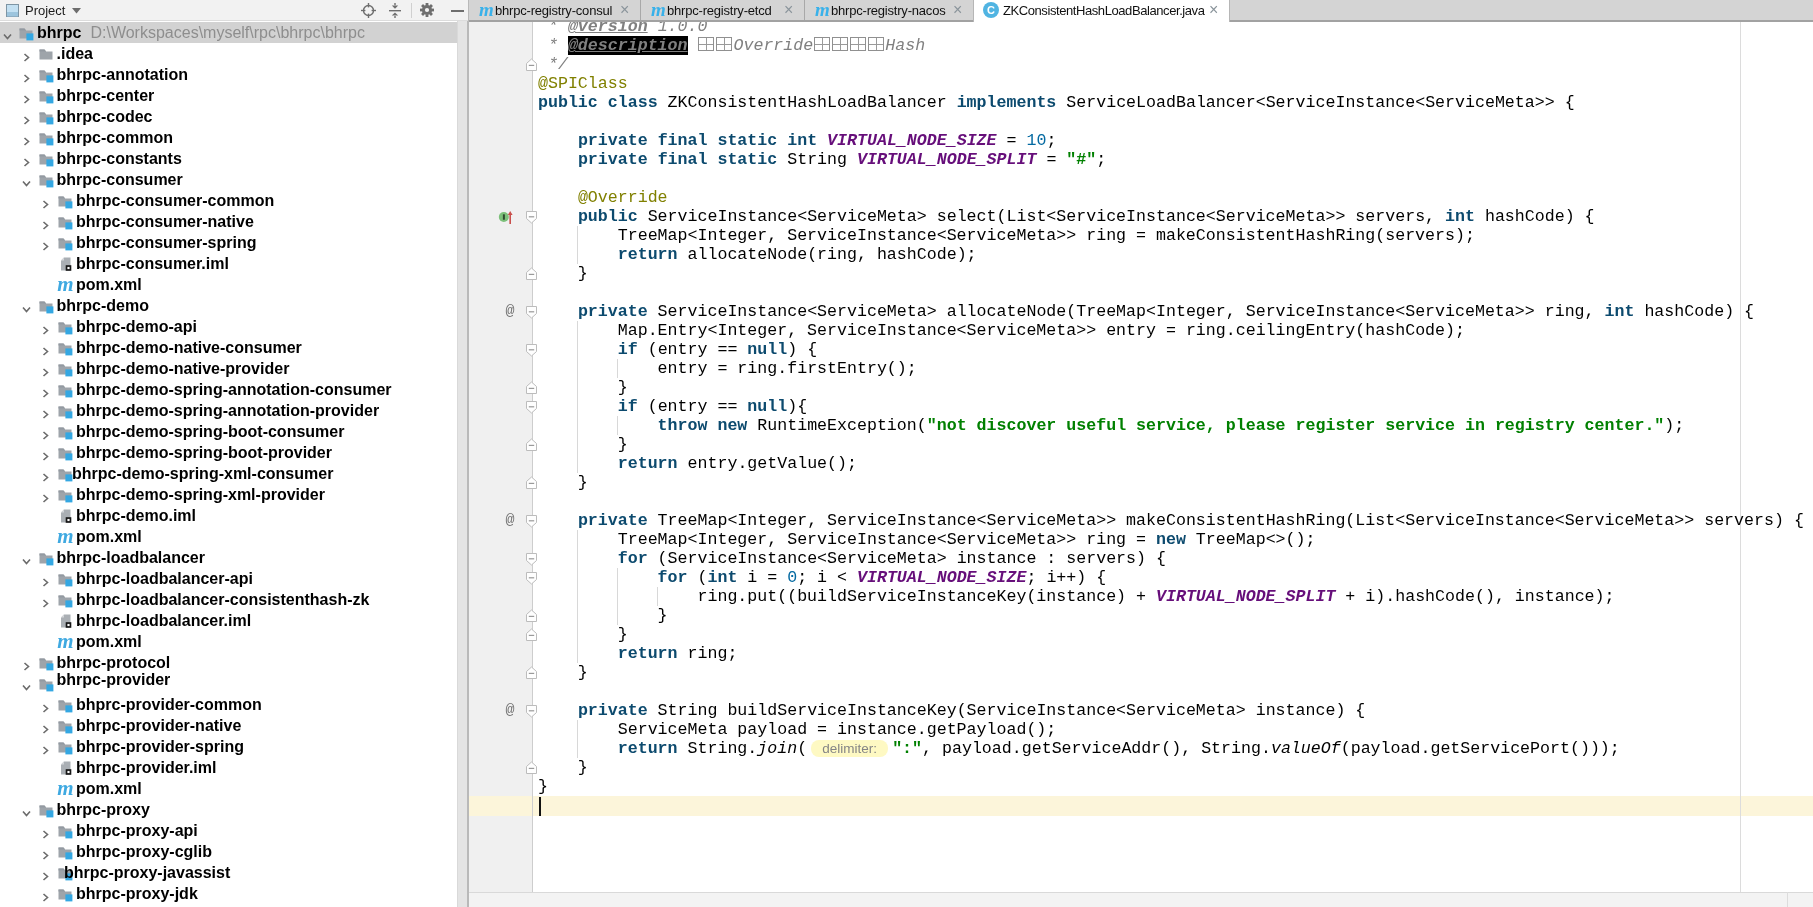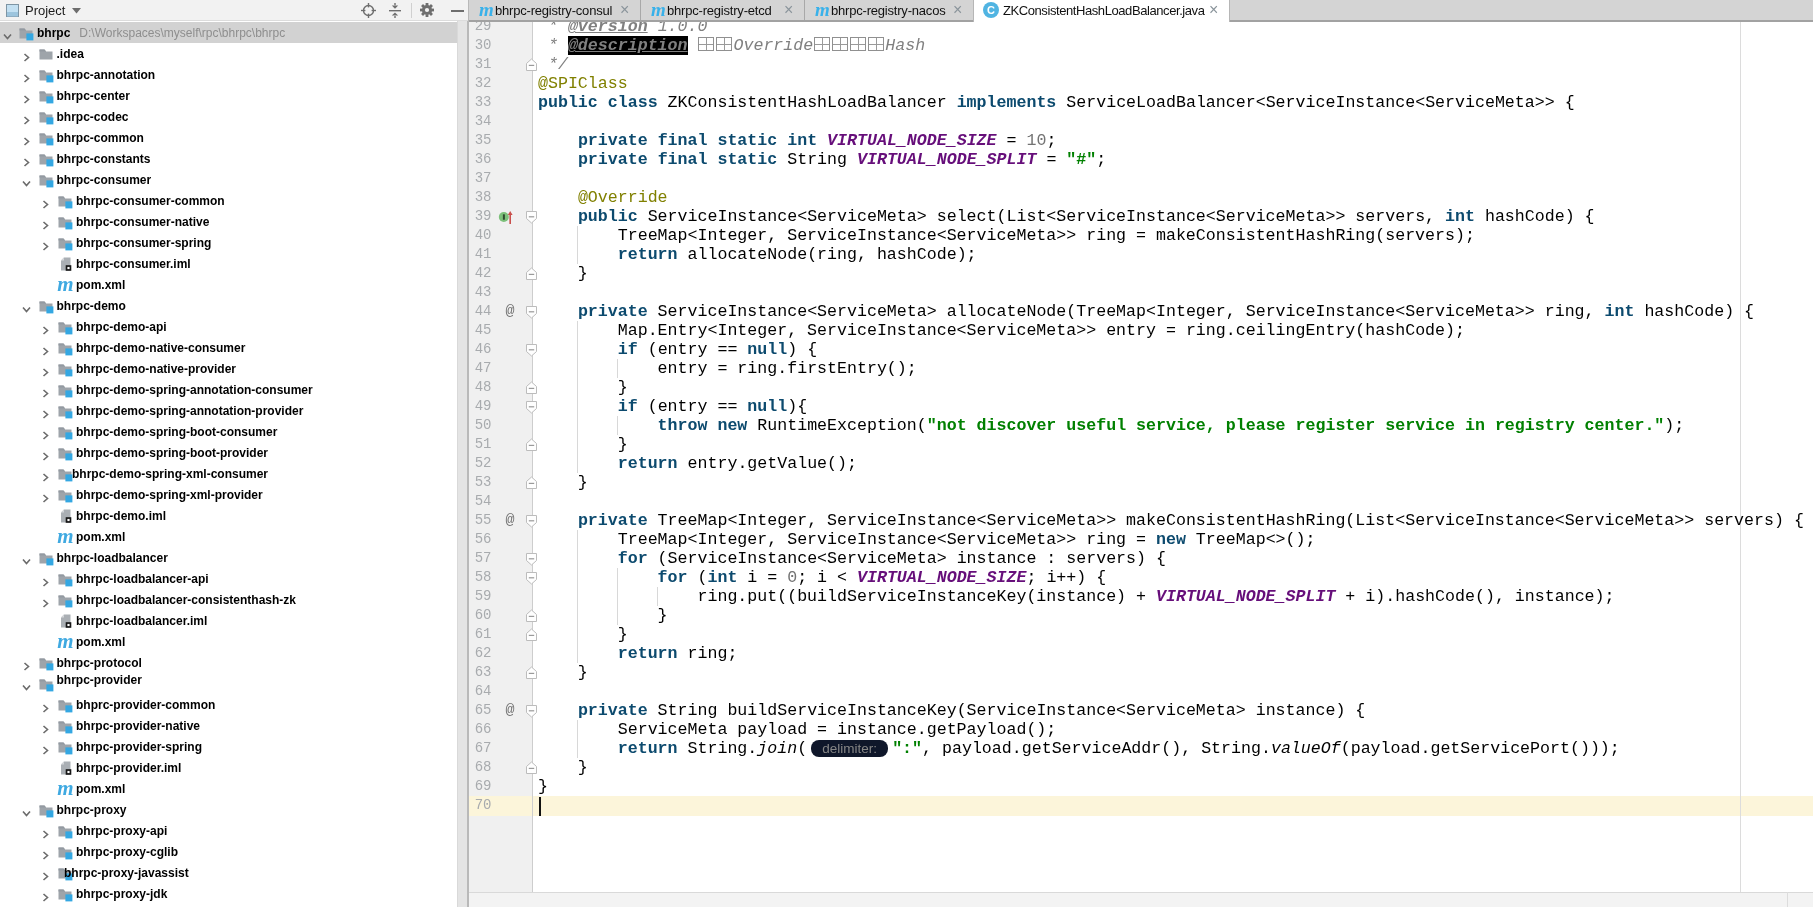--- a/index.html
+++ b/index.html
@@ -1,91 +1,48 @@
 <!DOCTYPE html>
 <html><head><meta charset="utf-8"><style>
 *{margin:0;padding:0;box-sizing:border-box}
 html,body{width:1813px;height:907px;overflow:hidden;background:#fff}
 #app{position:absolute;left:0;top:0;width:1813px;height:907px;font-family:'Liberation Sans', sans-serif;}
 .abs{position:absolute}
 
-.trow{position:absolute;height:21px;display:flex;align-items:center;font-size:12px;color:#000;white-space:nowrap}
+.trow{position:absolute;height:21px;display:flex;align-items:center;font-size:16px;color:#000;white-space:nowrap}
 .trow .nm{font-weight:bold}
 .trow .plain{font-weight:bold}
 .chev{position:absolute;top:2px}
 .ticon{position:absolute;top:2px}
 
 .k{color:#0c4a6e;font-weight:bold}
 .s{color:#008000;font-weight:bold}
-.nu{color:#737373}
+.nu{color:#0369a1}
 .cm{color:#808080;font-style:italic}
 .ct{color:#808080;font-style:italic;font-weight:bold;text-decoration:underline}
 .an{color:#808000}
 .cf{color:#660E7A;font-weight:bold;font-style:italic}
 .un{}
 .it{font-style:italic}
 .hl{background:#000000}
-.pill{display:inline-block;width:77px;height:17px;border-radius:8px;background:#0f172a;color:#858585;
+.pill{display:inline-block;width:77px;height:17px;border-radius:8px;background:#fef9c3;color:#858585;
  font-family:'Liberation Sans', sans-serif;font-size:13.5px;line-height:17px;text-align:center;vertical-align:baseline;
  margin-left:4px;margin-right:4px;font-style:normal;font-weight:normal}
 .cjk{display:inline-block;width:16px;height:14px;margin:0 1px;position:relative;top:1px;
  border:1px solid #909090;
  background:linear-gradient(#9a9a9a,#9a9a9a) 50% 50%/100% 1px no-repeat,
             linear-gradient(#9a9a9a,#9a9a9a) 50% 50%/1px 100% no-repeat}
 </style></head><body>
 <div id="app">
 
 <div class="abs" id="ed" style="left:468px;top:22px;width:1345px;height:870px;overflow:hidden;background:#fff">
 <div class="abs" style="left:0;top:0;width:64px;height:100%;background:#f0f0f0"></div>
 <div class="abs" style="left:0;top:774.3px;width:100%;height:20px;background:#fcf5da"></div>
 <div class="abs" style="left:64px;top:0;width:1px;height:100%;background:#cdcdcd"></div>
 <div class="abs" style="left:1272px;top:0;width:1px;height:100%;background:#dcdcdc"></div>
-<pre class="abs" style="left:0;top:-4.699999999999999px;width:23.5px;text-align:right;font-family:'Liberation Mono', monospace;font-size:14px;line-height:19.0px;color:#a8abae">29
-30
-31
-32
-33
-34
-35
-36
-37
-38
-39
-40
-41
-42
-43
-44
-45
-46
-47
-48
-49
-50
-51
-52
-53
-54
-55
-56
-57
-58
-59
-60
-61
-62
-63
-64
-65
-66
-67
-68
-69
-70
-</pre>
 <div class="abs" style="left:34px;top:280.3px;width:16px;height:19px;font-family:'Liberation Mono', monospace;font-size:15px;line-height:19px;text-align:center;color:#737373">@</div>
 <div class="abs" style="left:34px;top:489.3px;width:16px;height:19px;font-family:'Liberation Mono', monospace;font-size:15px;line-height:19px;text-align:center;color:#737373">@</div>
 <div class="abs" style="left:34px;top:679.3px;width:16px;height:19px;font-family:'Liberation Mono', monospace;font-size:15px;line-height:19px;text-align:center;color:#737373">@</div>
 <svg class="abs" style="left:29px;top:186.8px" width="18" height="16" viewBox="0 0 18 16">
 <circle cx="6.8" cy="8" r="5" fill="#7cc07a"></circle>
 <rect x="5.9" y="5.2" width="2" height="5.6" fill="#2f4a2f" rx="0.5"></rect>
 <path d="M12.4 15 L12.4 6 L10.8 6 L13.2 2 L15.6 6 L14 6 L14 15 Z" fill="#c9504c"></path>
 </svg>
 <svg class="abs" style="left:58px;top:188.8px" width="11" height="13" viewBox="0 0 11 13">
 <polygon points="0.5,0.5 10.5,0.5 10.5,7.5 5.5,12 0.5,7.5" fill="#fefefe" stroke="#bcbcbc" stroke-width="1"></polygon>

